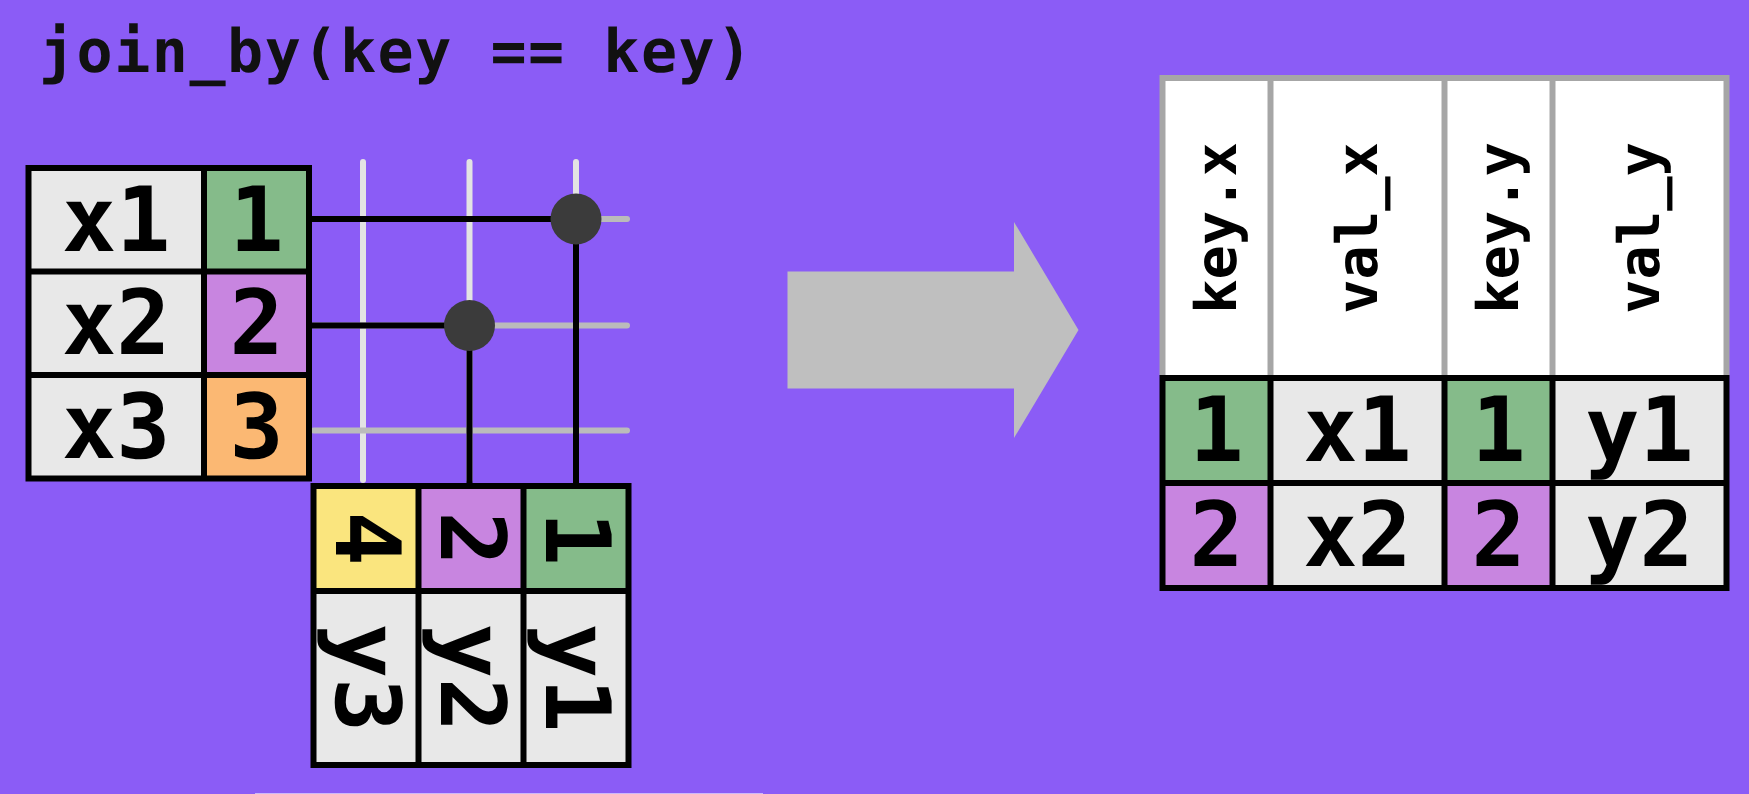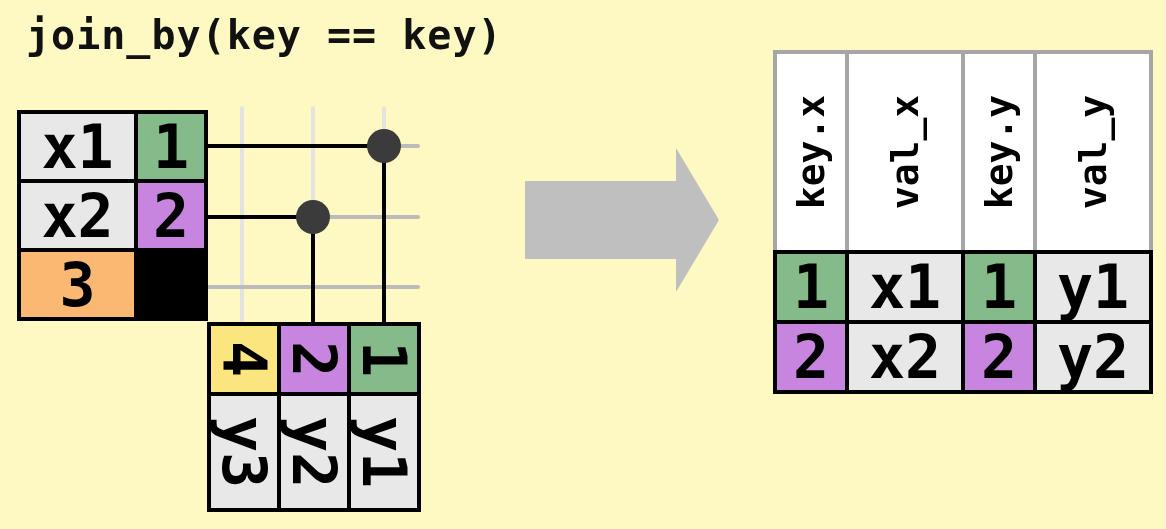--- a/index.html
+++ b/index.html
@@ -1,17 +1,17 @@
 <!DOCTYPE html>
 <html><head>
 <meta charset="utf-8">
 <style>
   html,body{margin:0;padding:0;background:#fff;}
   .canvas{
-    position:relative;width:1166px;height:529px;background:#fef9c3;overflow:hidden;
+    position:relative;width:1166px;height:529px;background:#8b5cf6;overflow:hidden;
     font-family:"DejaVu Sans Mono","Liberation Mono",monospace;
   }
   .title{
     position:absolute;left:26px;top:12px;font-size:40px;font-weight:bold;color:#111;
     letter-spacing:1px;white-space:pre;
   }
   
   .vline{position:absolute;width:4px;background:#E3E3E3;top:106px;height:216px;border-radius:2px;}
   .vline.v1{left:240px}.vline.v2{left:311px}.vline.v3{left:382px}
   .hline{position:absolute;height:4px;background:#BBBBBB;left:207px;width:213px;border-radius:2px;}
@@ -79,20 +79,21 @@
   <div class="mline mv1"></div>
   <div class="mline mv2"></div>
   <div class="dot d1"></div>
   <div class="dot d2"></div>
 
   <div class="x-table">
     <div class="cell">x1</div>
     <div class="cell" style="background-color: rgb(133, 187, 138);">1</div>
     <div class="cell">x2</div>
     <div class="cell" style="background-color: rgb(200, 133, 224);">2</div>
+    <div class="cell">x3</div>
     <div class="cell" style="background-color: rgb(251, 184, 115);">3</div>
   </div>
 
   <div class="y-table">
     <div class="cell" style="background-color: rgb(250, 229, 126);">
       <span class="rot-cw">4</span>
     </div>
     <div class="cell">
       <span class="rot-cw">y3</span>
     </div>

